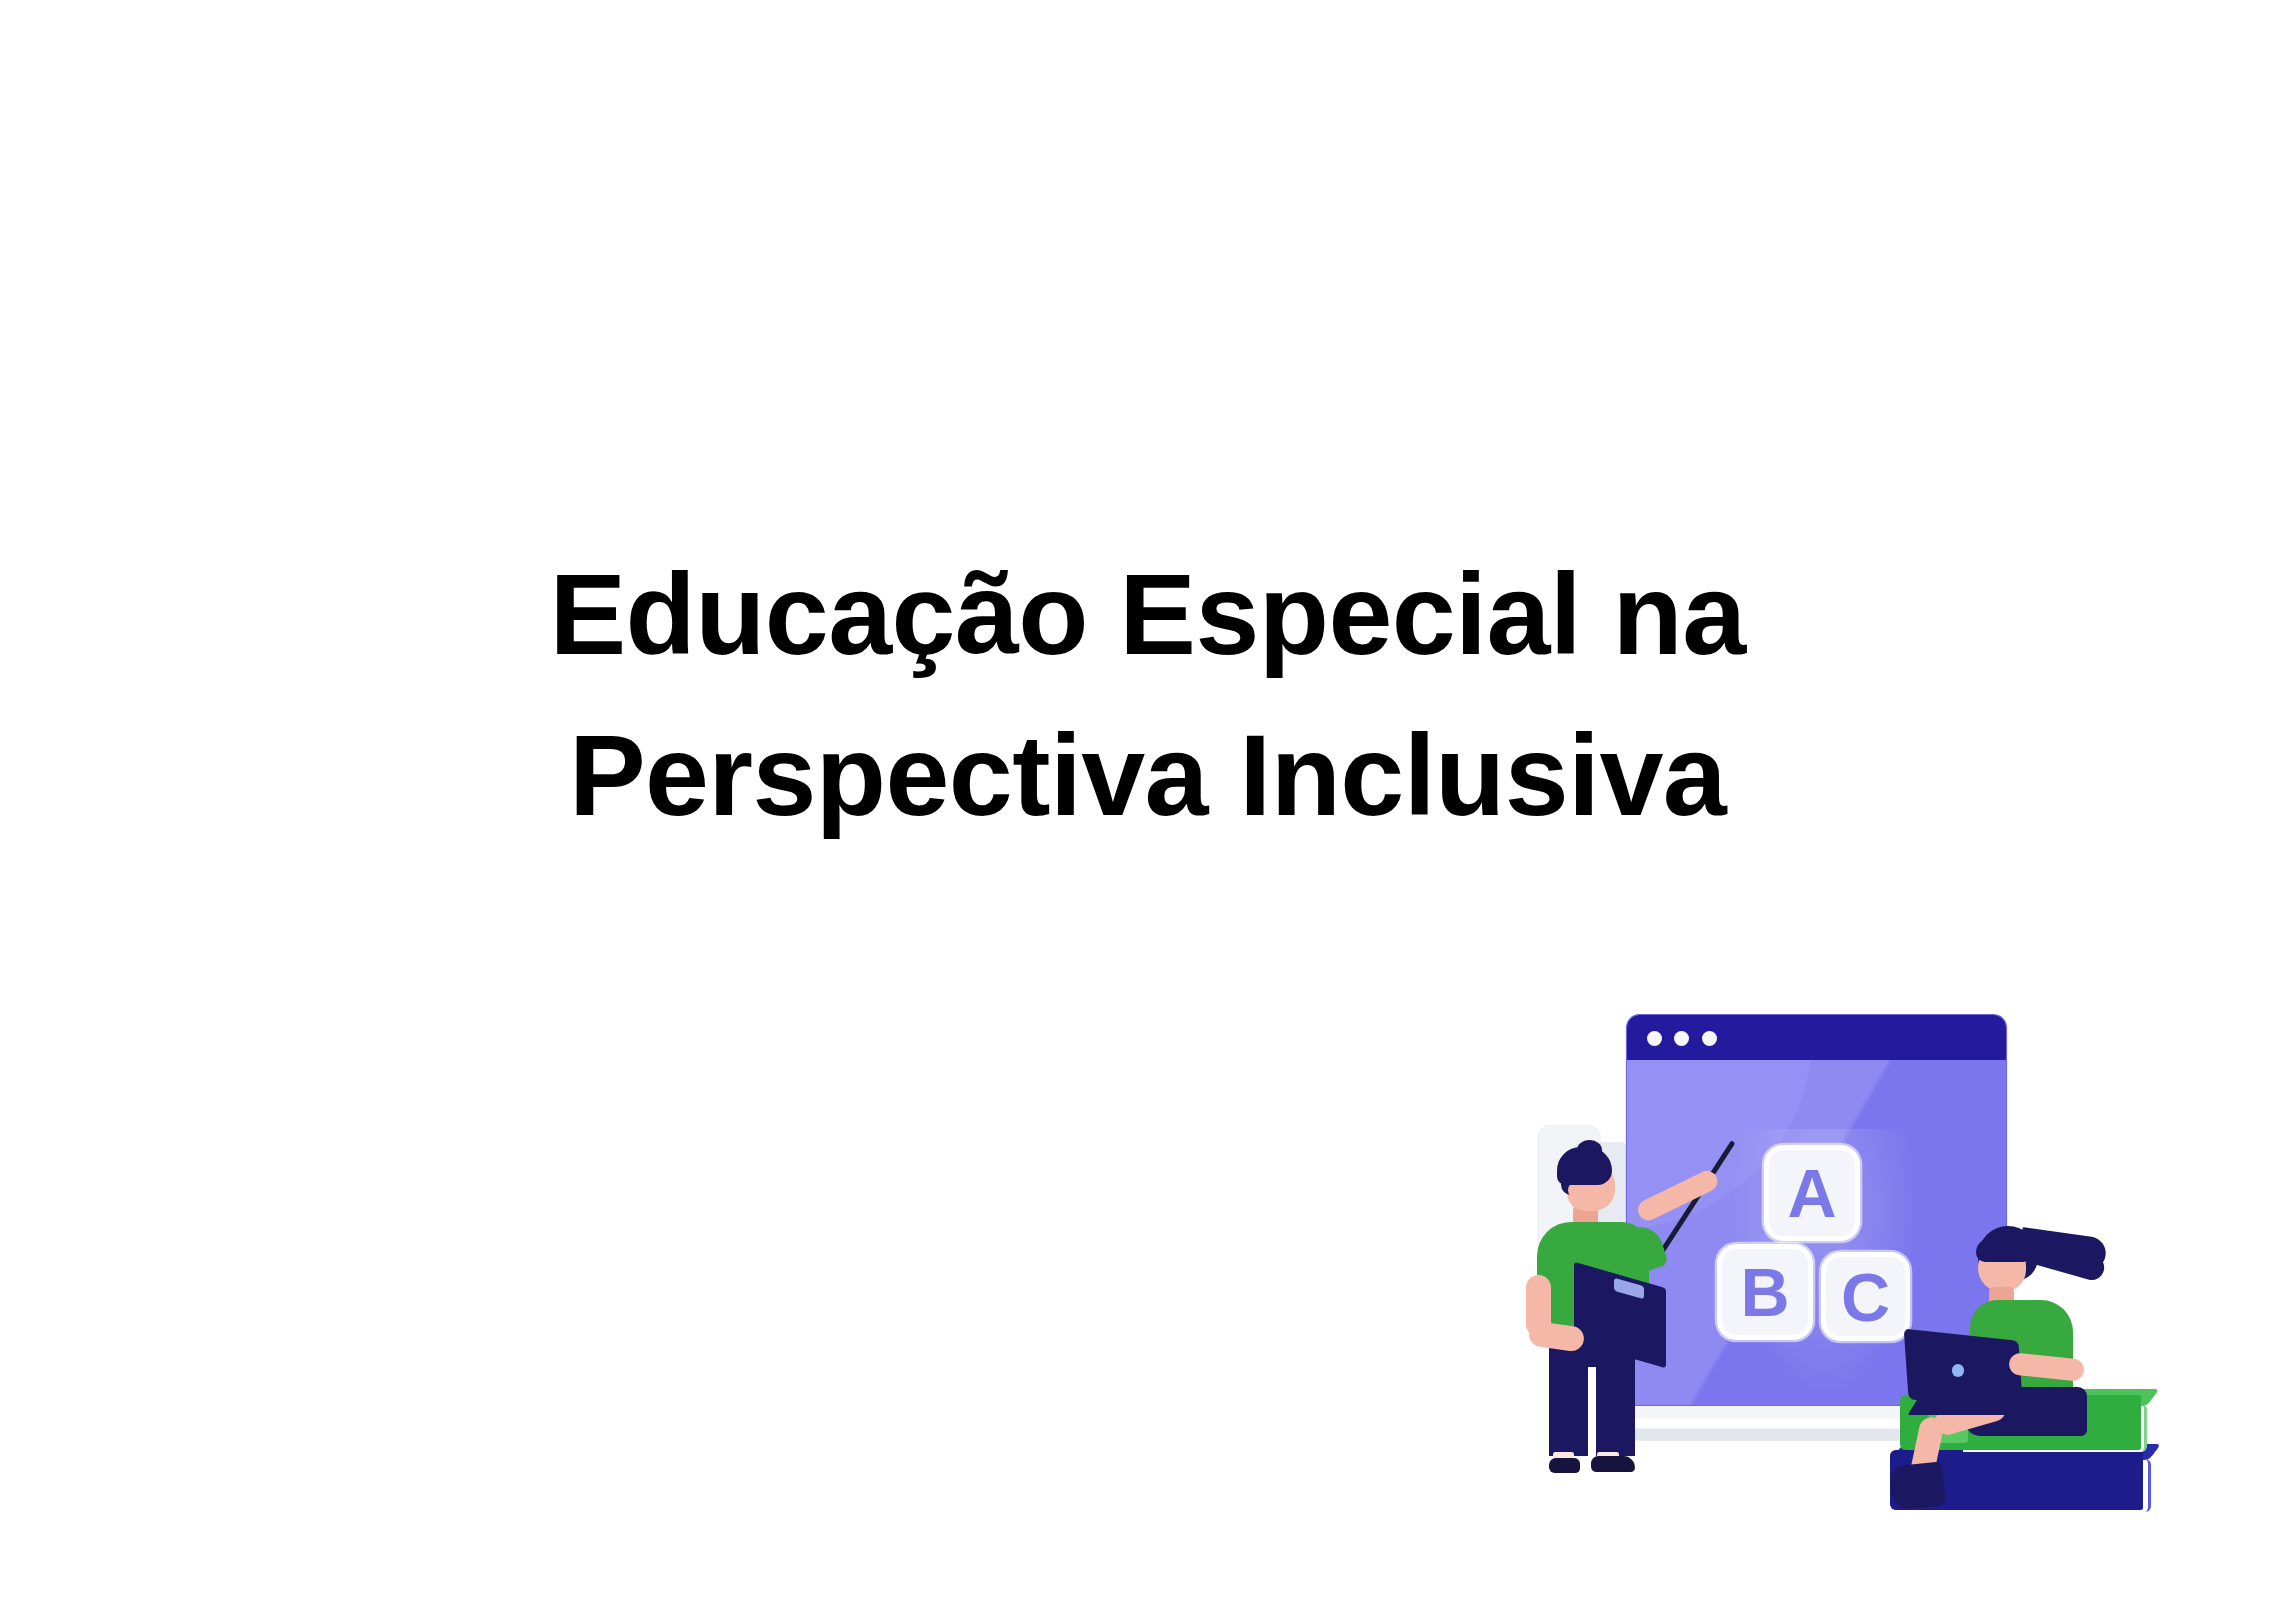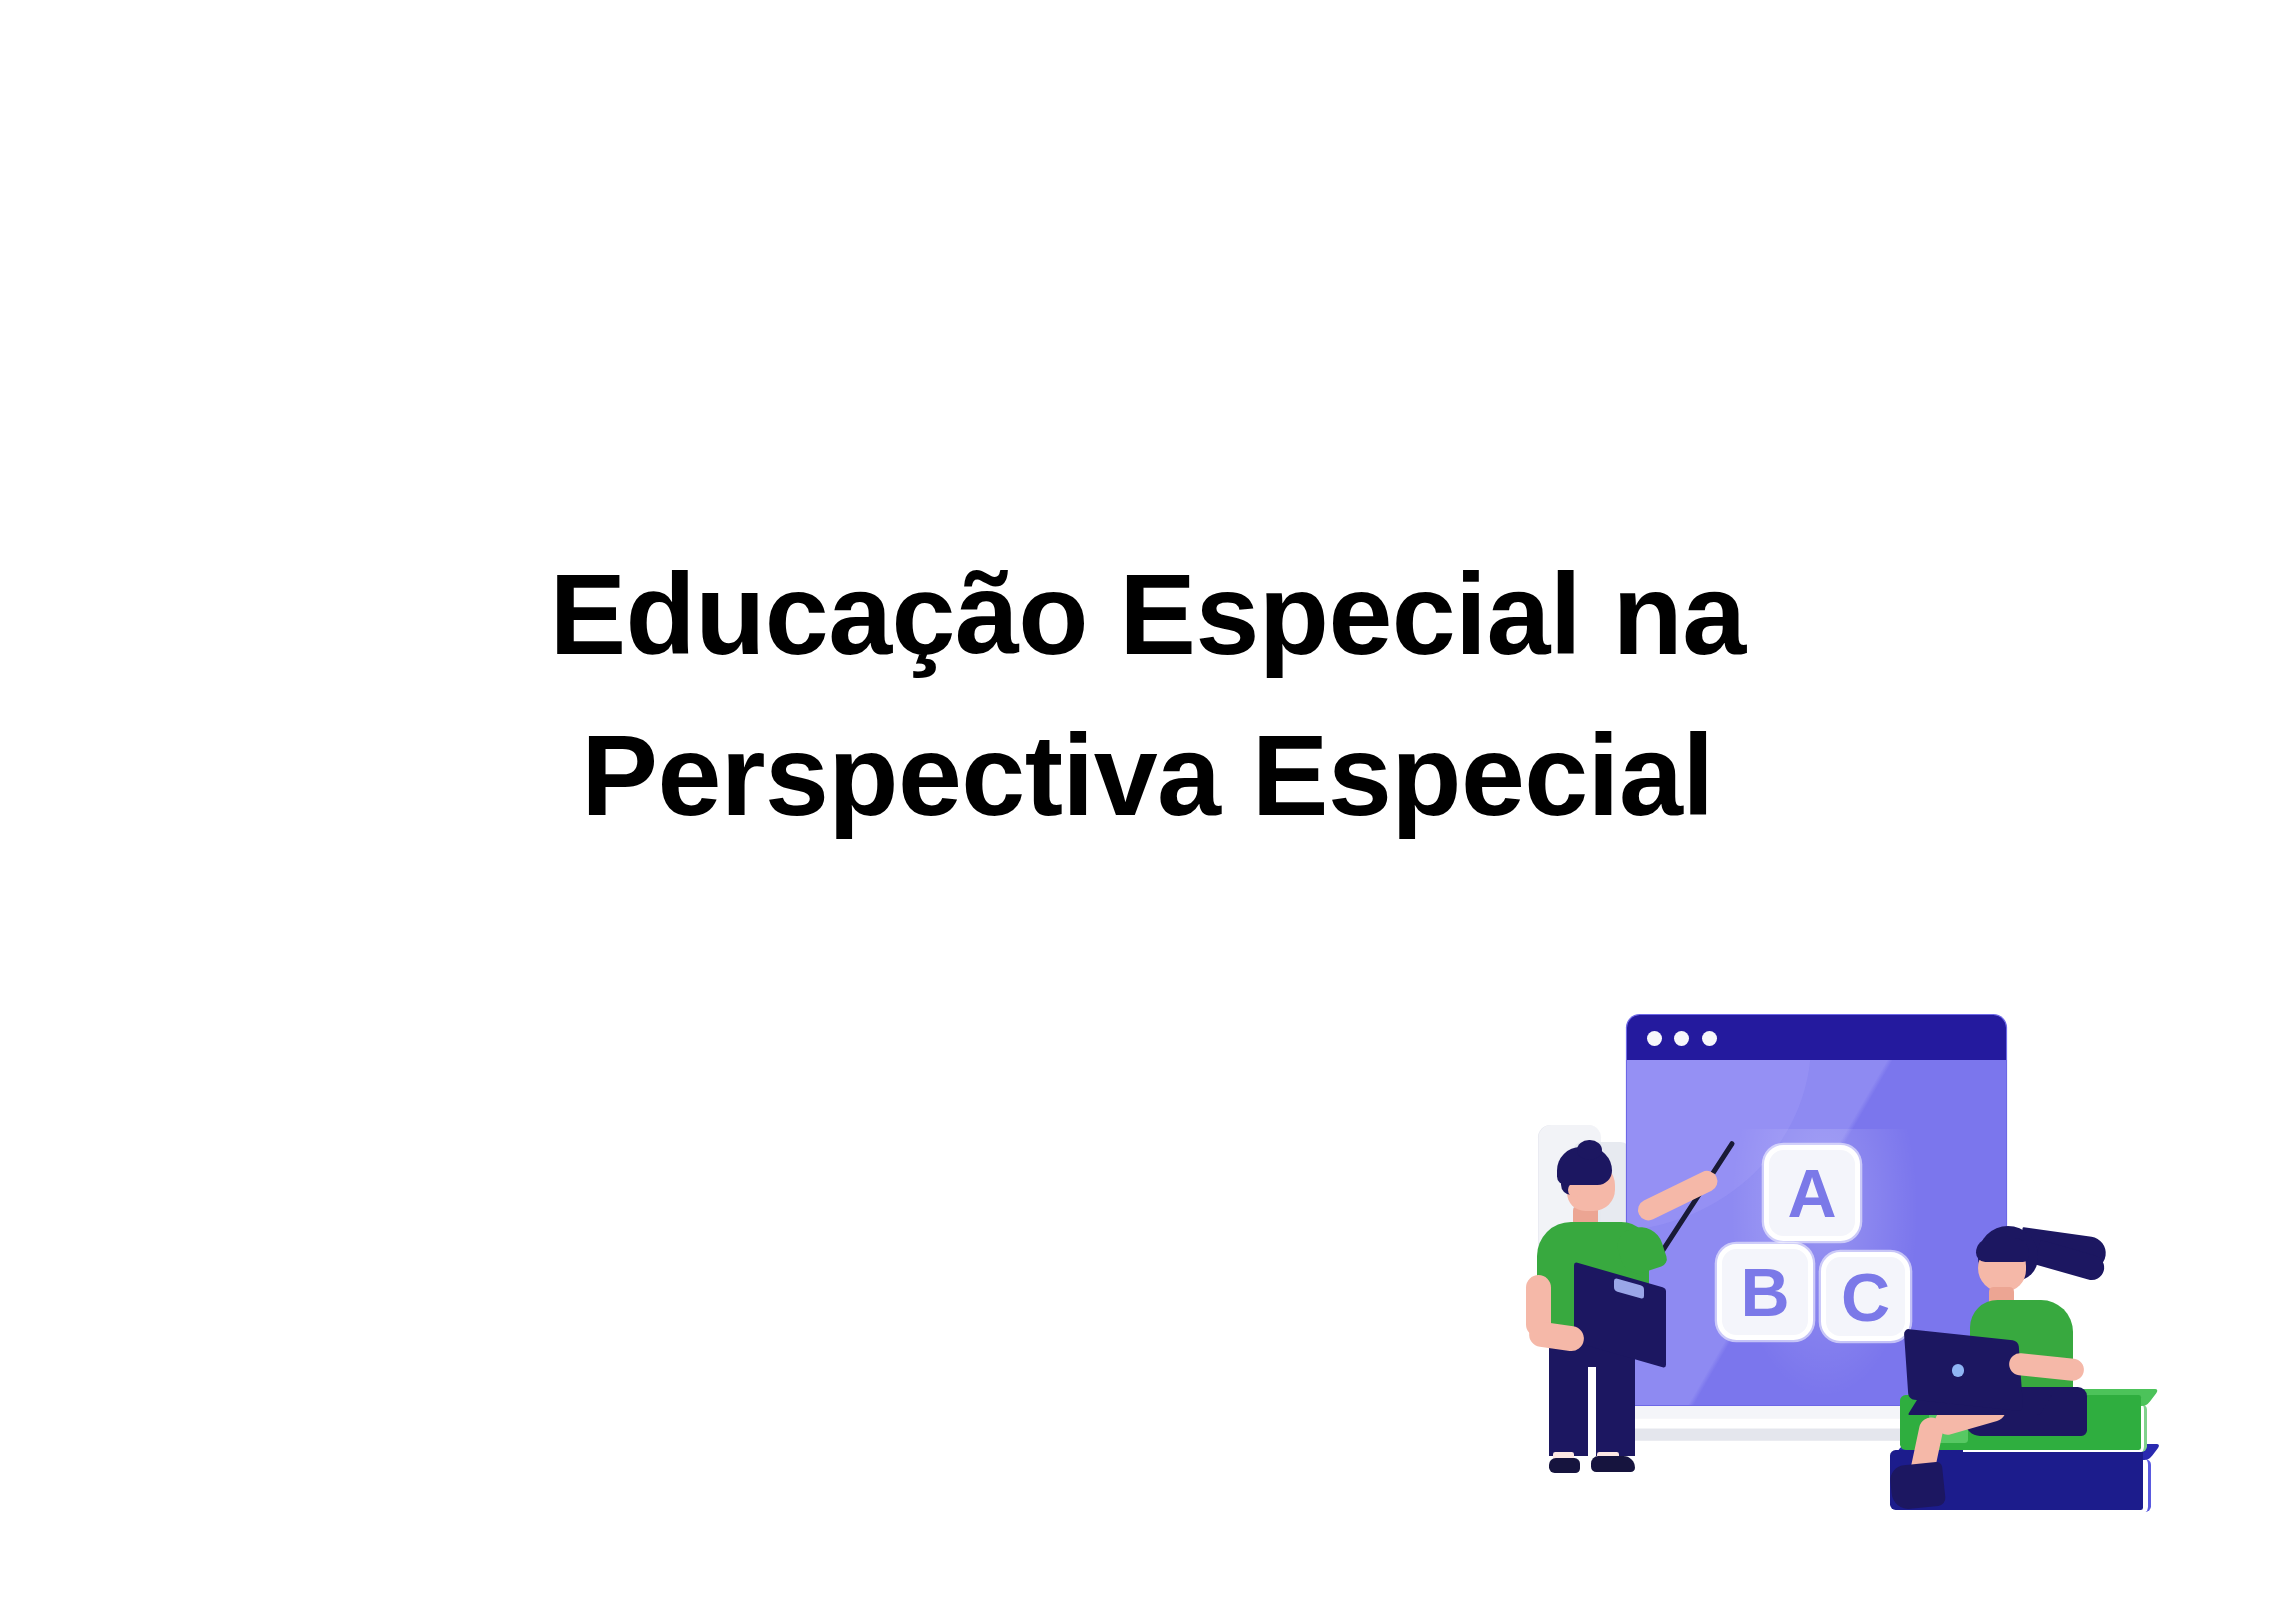--- a/index.html
+++ b/index.html
@@ -339,21 +339,21 @@
     transform:rotate(-6deg);
   }
 </style>
 </head>
 <body>
 
 <div class="slide">
 
   <div class="title-block">
     <span class="title-line l1">Educação Especial na</span>
-    <span class="title-line l2">Perspectiva Especial</span>
+    <span class="title-line l2">Perspectiva Inclusiva</span>
   </div>
 
   <div class="illus">
 
     <div class="ghost-panel"></div>
     <div class="ghost-panel-2"></div>
 
     <div class="base-1"></div>
     <div class="base-2"></div>
     <div class="base-3"></div>

